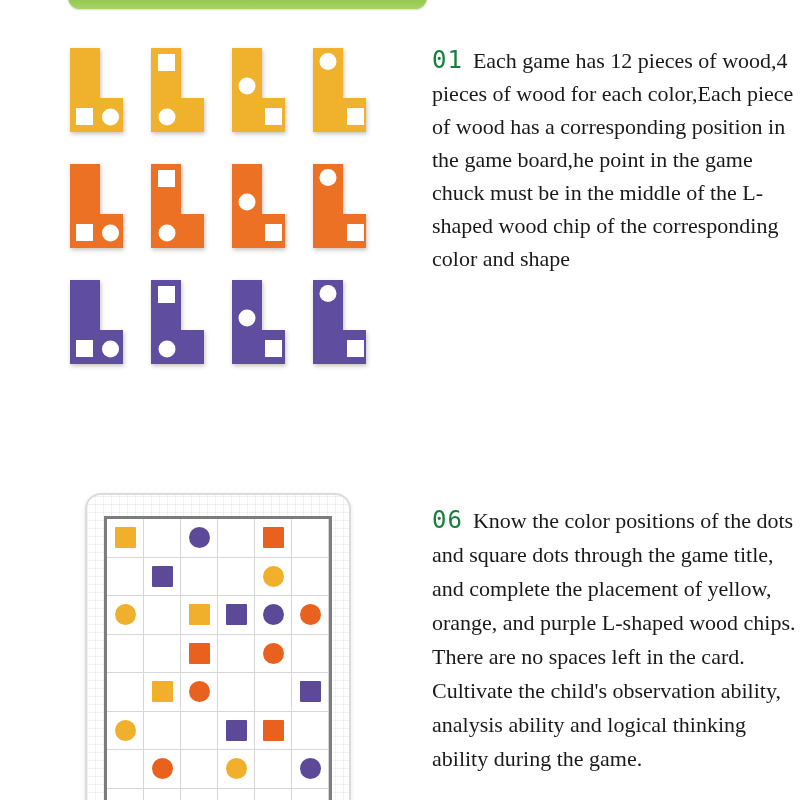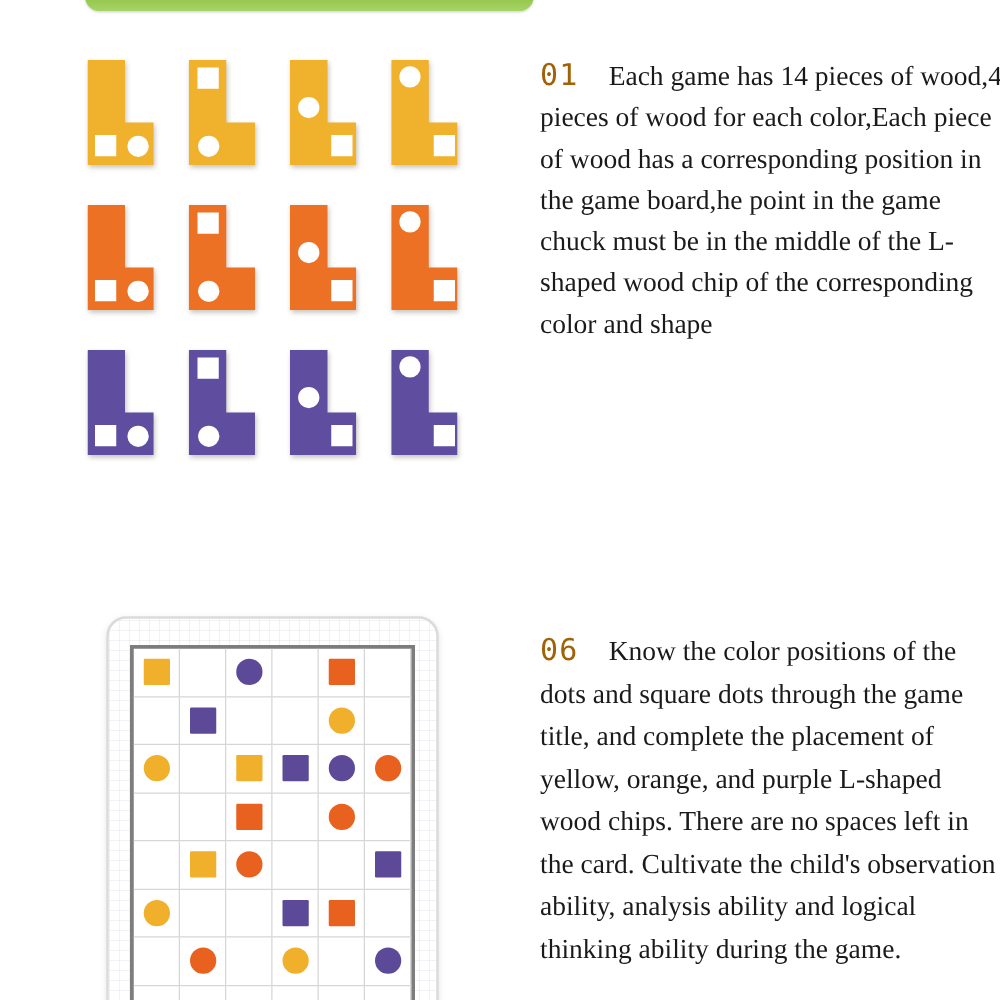--- a/index.html
+++ b/index.html
@@ -14,21 +14,21 @@
   
   .pieces{position:absolute;left:70px;top:48px;display:flex;flex-direction:column;gap:32px;}
   .piece-row{display:flex;gap:28px;}
   .l-piece{width:53px;height:84px;filter:drop-shadow(1.5px 2.5px 2px rgba(90,80,60,.35));}
 
   
   .section{position:absolute;left:432px;width:372px;font-size:22px;line-height:34px;color:#1a1a1a;}
   .sec01{top:44px;line-height:33px;}
   .sec02{top:503px;}
   .num{font-family:"DejaVu Sans Mono","Liberation Mono",monospace;
-       font-size:24px;color:#a16207;letter-spacing:1px;margin-right:24px;}
+       font-size:24px;color:#15803d;letter-spacing:1px;margin-right:10px;}
 
   
   .card{position:absolute;left:85px;top:493px;width:262px;height:330px;
         background:#fff;border:2px solid #dbdbdb;border-radius:16px;
         box-shadow:0 2px 5px rgba(0,0,0,.10);
         background-image:
           repeating-linear-gradient(0deg,rgba(188,196,212,.22) 0 1px,transparent 1px 8px),
           repeating-linear-gradient(90deg,rgba(188,196,212,.22) 0 1px,transparent 1px 8px);}
   .grid{position:absolute;left:17px;top:21px;display:grid;
         grid-template-columns:repeat(6,37px);grid-auto-rows:38.5px;
@@ -108,21 +108,21 @@
           <rect x="33" y="60" width="17" height="17" fill="#ffffff"></rect>
         </svg>
         <svg viewBox="0 0 53 84" class="l-piece">
           <path d="M0 0 H30 V50 H53 V84 H0 Z" fill="#5F4DA0"></path>
           <circle cx="15" cy="13.5" r="8.5" fill="#ffffff"></circle>
           <rect x="34" y="60" width="17" height="17" fill="#ffffff"></rect>
         </svg>
       </div>
     </div>
 
-  <div class="section sec01"><span class="num">01</span><span>Each game has 14 pieces of wood,4 pieces of wood for each color,Each piece of wood has a corresponding position in the game board,he point in the game chuck must be in the middle of the L-shaped wood chip of the corresponding color and shape</span>
+  <div class="section sec01"><span class="num">01</span><span>Each game has 12 pieces of wood,4 pieces of wood for each color,Each piece of wood has a corresponding position in the game board,he point in the game chuck must be in the middle of the L-shaped wood chip of the corresponding color and shape</span>
   </div>
 
   <div class="card">
     <div class="grid" id="board">
         <div class="bcell">
           <div class="shape square" style="background: rgb(240, 176, 44);"></div>
         </div>
         <div class="bcell"></div>
         <div class="bcell">
           <div class="shape circle" style="background: rgb(92, 74, 153);"></div>

